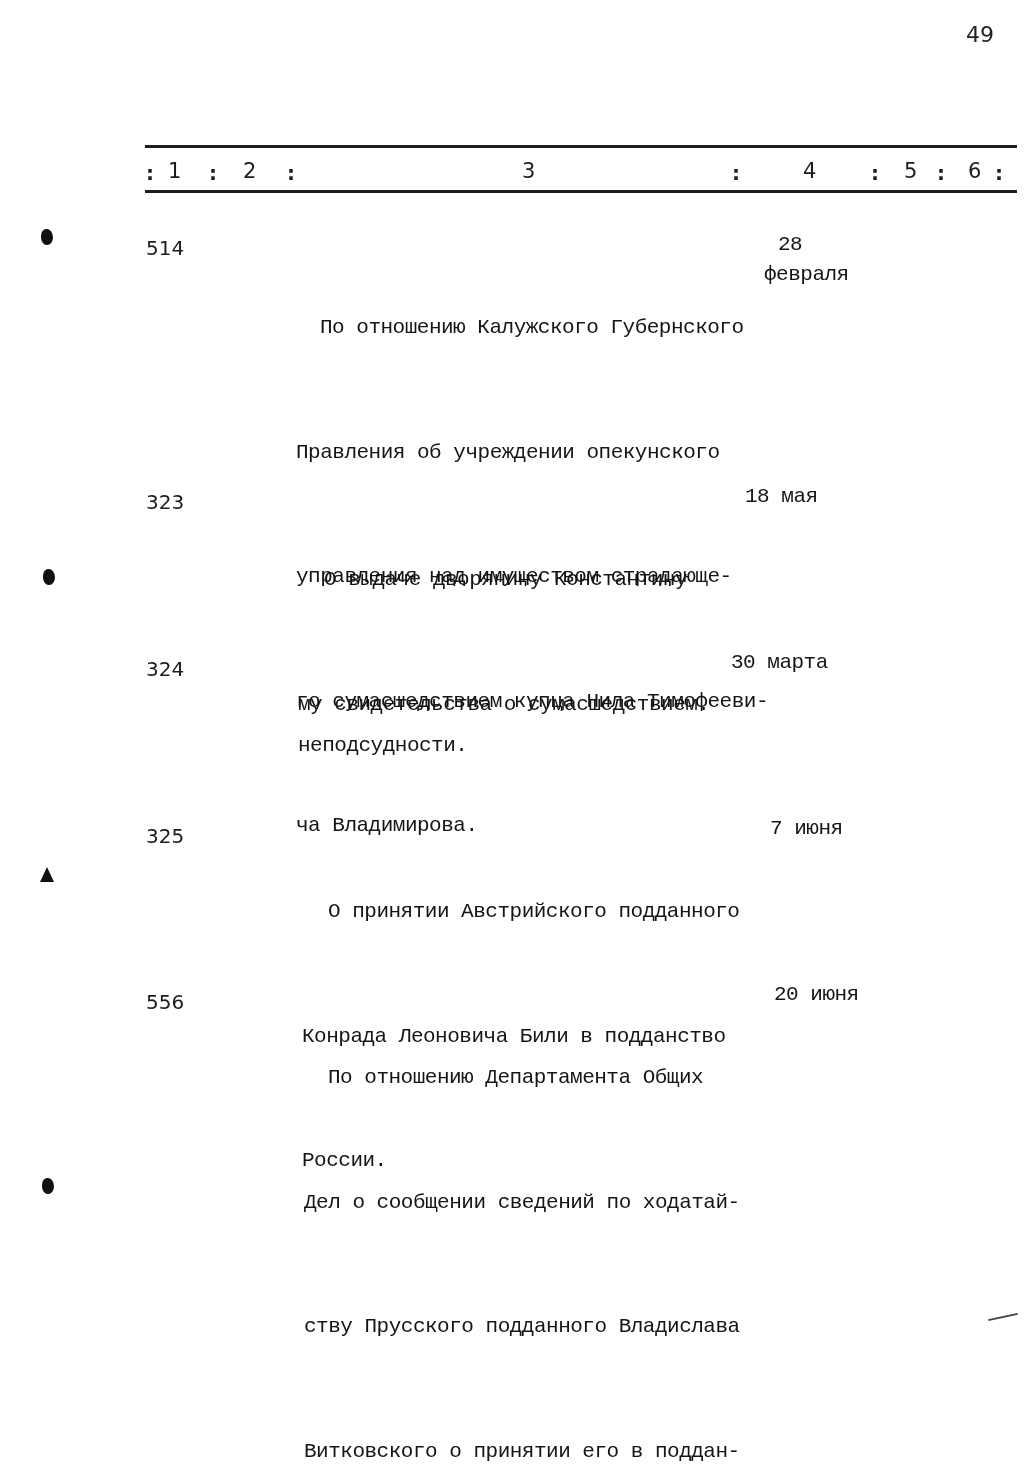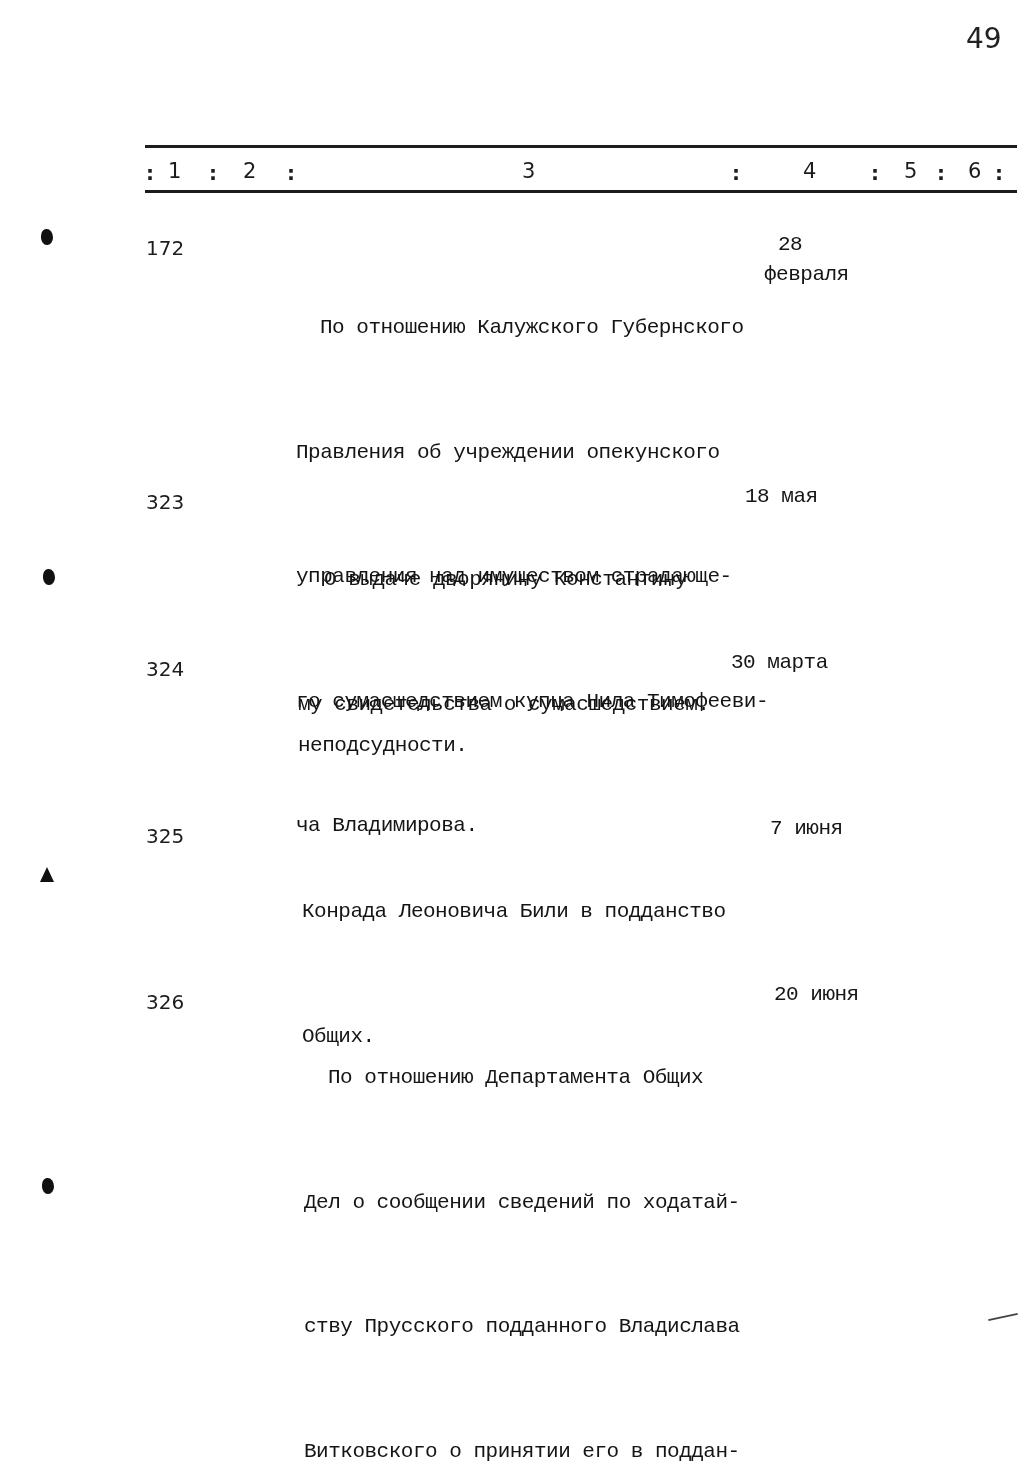--- a/index.html
+++ b/index.html
@@ -13,21 +13,21 @@
       position: relative;
       overflow: hidden;
       color: #1a1a1a;
       font-family: "Liberation Mono", "DejaVu Sans Mono", monospace;
     }
     .page-number {
       position: absolute;
       left: 966px;
       top: 22px;
       font-family: "DejaVu Sans", sans-serif;
-      font-size: 28px;
+      font-size: 22px;
       color: #222;
     }
     .rule {
       position: absolute;
       left: 145px;
       width: 872px;
       height: 3px;
       background: #1c1c1c;
     }
     .rule.top { top: 145px; }
@@ -115,21 +115,21 @@
   <span class="sep" style="left:871px">:</span>
   <span class="col-head" style="left:904px">5</span>
   <span class="sep" style="left:937px">:</span>
   <span class="col-head" style="left:968px">6</span>
   <span class="sep" style="left:995px">:</span>
 
   <div class="rule bottom"></div>
 </div>
 
 <div>
-  <div class="entry-num" style="top:236px">172</div>
+  <div class="entry-num" style="top:236px">514</div>
   <div class="entry-text" style="left:296px; top:224px">
     <span class="line" style="padding-left:24px">По отношению Калужского Губернского</span>
     <span class="line">Правления об учреждении опекунского</span>
     <span class="line">управления над имуществом страдающе-</span>
     <span class="line">го сумасшедствием купца Нила Тимофееви-</span>
     <span class="line">ча Владимирова.</span>
   </div>
   <div class="entry-date" style="left:778px; top:232px">
     <span class="line">28</span>
   </div>
@@ -155,30 +155,31 @@
     <span class="line">неподсудности.</span>
   </div>
   <div class="entry-date" style="left:731px; top:650px">
     <span class="line">30 марта</span>
   </div>
 </div>
 
 <div>
   <div class="entry-num" style="top:824px">325</div>
   <div class="entry-text" style="left:302px; top:808px">
+    <span class="line" style="padding-left:26px">О принятии Австрийского подданного</span>
     <span class="line">Конрада Леоновича Били в подданство</span>
-    <span class="line">Общих.</span>
+    <span class="line">России.</span>
   </div>
   <div class="entry-date" style="left:770px; top:816px">
     <span class="line">7 июня</span>
   </div>
 </div>
 
 <div>
-  <div class="entry-num" style="top:990px">326</div>
+  <div class="entry-num" style="top:990px">556</div>
   <div class="entry-text" style="left:304px; top:974px">
     <span class="line" style="padding-left:24px">По отношению Департамента Общих</span>
     <span class="line">Дел о сообщении сведений по ходатай-</span>
     <span class="line">ству Прусского подданного Владислава</span>
     <span class="line">Витковского о принятии его в поддан-</span>
     
   </div>
   <div class="entry-date" style="left:774px; top:982px">
     <span class="line">20 июня</span>
   </div>

